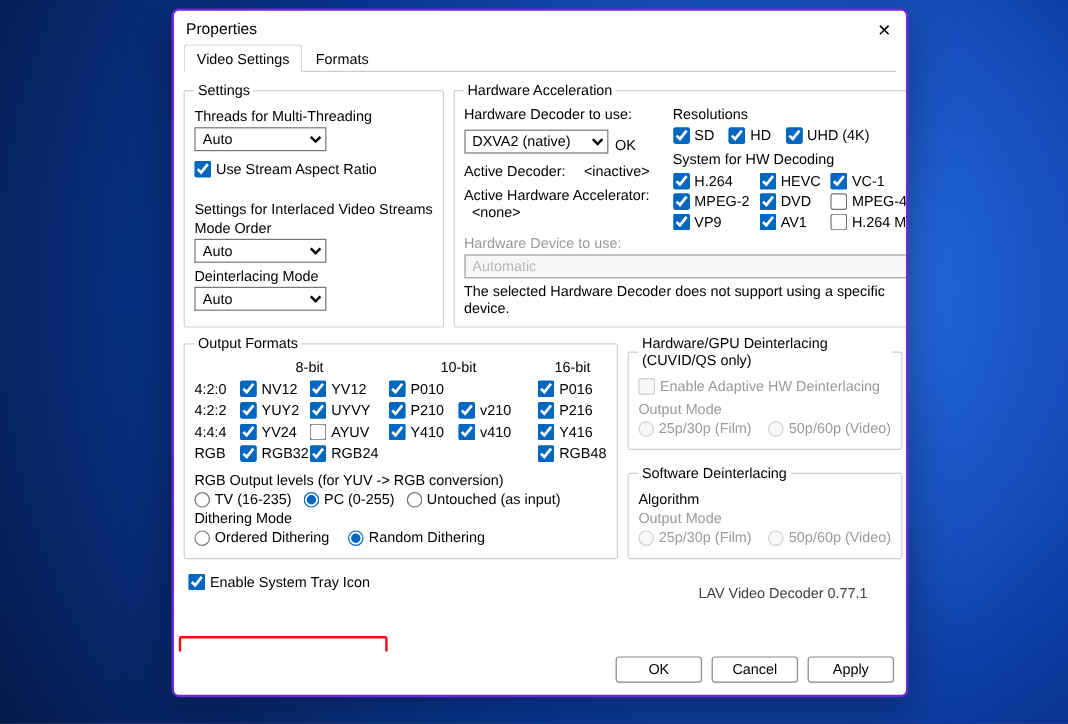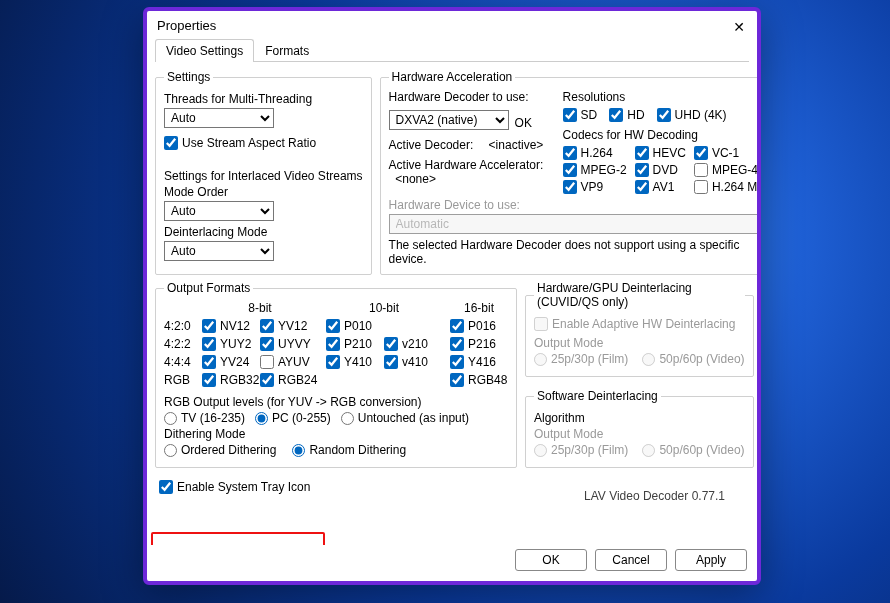--- a/index.html
+++ b/index.html
@@ -1,18 +1,18 @@
 <!DOCTYPE html>
 <html><head>
 <meta charset="utf-8">
 <style>
   html,body{margin:0;padding:0;width:890px;height:603px;overflow:hidden;background:#0a2a5e;font-family:"Segoe UI",Tahoma,sans-serif;font-size:12px;color:#000}
   .wallpaper{position:absolute;inset:0;background:
     radial-gradient(circle at 70% 40%,#3a8dff 0%,#1e5fd4 25%,#0a3a9e 55%,#051a4a 100%)}
-  .dialog{position:absolute;left:143px;top:7px;width:610px;height:570px;background:#fff;border:4px solid #6d28d9;border-radius:6px;box-shadow:0 10px 40px rgba(0,0,0,.4);display:flex;flex-direction:column}
+  .dialog{position:absolute;left:143px;top:7px;width:610px;height:570px;background:#fff;border:2px solid #6d28d9;border-radius:6px;box-shadow:0 10px 40px rgba(0,0,0,.4);display:flex;flex-direction:column}
   .titlebar{height:28px;display:flex;align-items:center;padding:0 10px;font-size:13px}
   .titlebar .close{position:absolute;right:8px;top:6px;width:20px;height:20px;display:flex;align-items:center;justify-content:center;cursor:pointer;font-size:14px}
   .tabstrip{display:flex;border-bottom:1px solid #ccc;margin:0 8px}
   .tab{padding:4px 10px;border:1px solid transparent;border-bottom:none;margin-bottom:-1px;cursor:pointer}
   .tab.active{background:#fff;border-color:#ccc;border-radius:3px 3px 0 0}
   .tabpage{flex:1;padding:8px;overflow:hidden;position:relative}
   fieldset{border:1px solid #d0d0d0;border-radius:2px;margin:0 0 6px 0;padding:6px 8px 8px 8px}
   legend{font-size:12px;padding:0 3px}
   .row{display:flex;align-items:flex-end;gap:6px;margin:2px 0}
   label{white-space:nowrap}
@@ -110,21 +110,21 @@
                 </span>
               <span class="cb">
                   <input type="checkbox" checked="" style="">
                   <label>HD</label>
                 </span>
               <span class="cb">
                   <input type="checkbox" checked="" style="">
                   <label>UHD (4K)</label>
                 </span>
             </div>
-            <label style="margin-top:2px">Codecs for HW Decoding</label>
+            <label style="margin-top:2px">System for HW Decoding</label>
             <div style="display:grid;grid-template-columns:repeat(3,1fr);gap:3px 8px">
               <span class="cb">
                   <input type="checkbox" checked="" style="">
                   <label>H.264</label>
                 </span>
               <span class="cb">
                   <input type="checkbox" checked="" style="">
                   <label>HEVC</label>
                 </span>
               <span class="cb">

